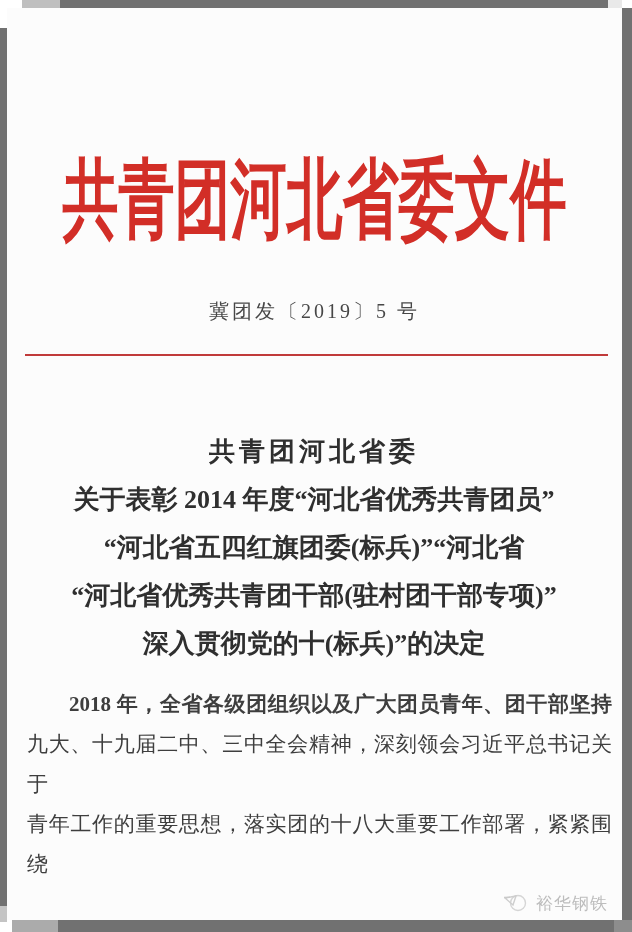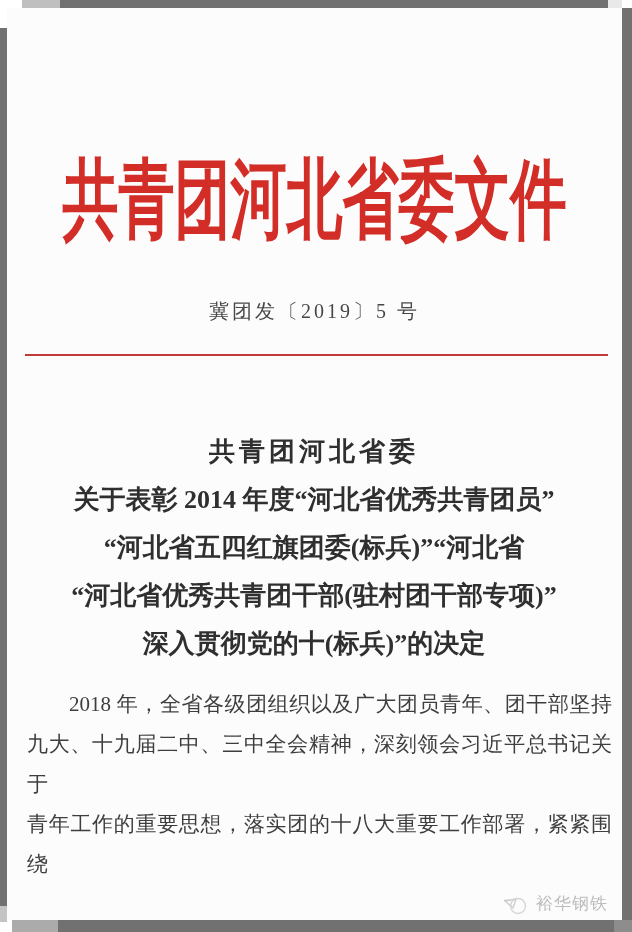--- a/index.html
+++ b/index.html
@@ -92,28 +92,28 @@
     top: 676px; left: 20px; right: 10px;
     color: #3e3e3e;
     font-size: 21px;
   }
   .b-line {
     line-height: 40px;
     text-align: justify;
     text-align-last: justify;
     overflow: hidden;
   }
-  .b-line.indent { text-indent: 2em; }
+  .b-line.indent { text-indent: 2em; font-weight: bold; }
 
   
   .watermark {
     position: absolute;
     top: 884px; right: 14px;
     display: flex;
-    align-items: flex-end;
+    align-items: flex-start;
     gap: 6px;
     color: var(--watermark-gray, #bdbdbd);
     font-size: 17px;
     letter-spacing: 1px;
     white-space: nowrap;
   }
   .watermark svg { display: block; opacity: 0.85; }
 </style>
 </head>
 <body>

